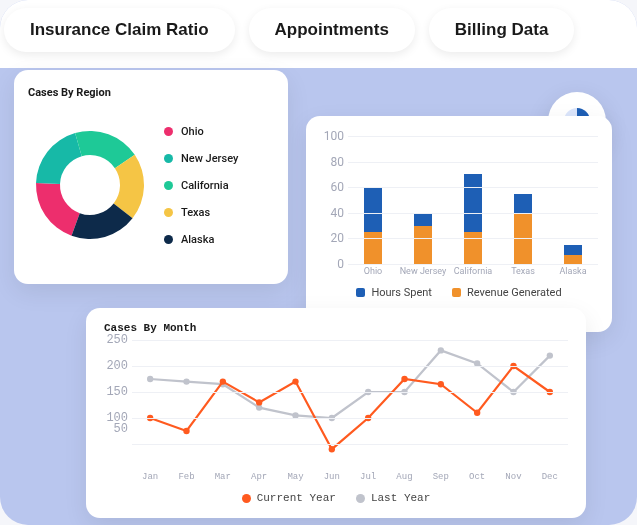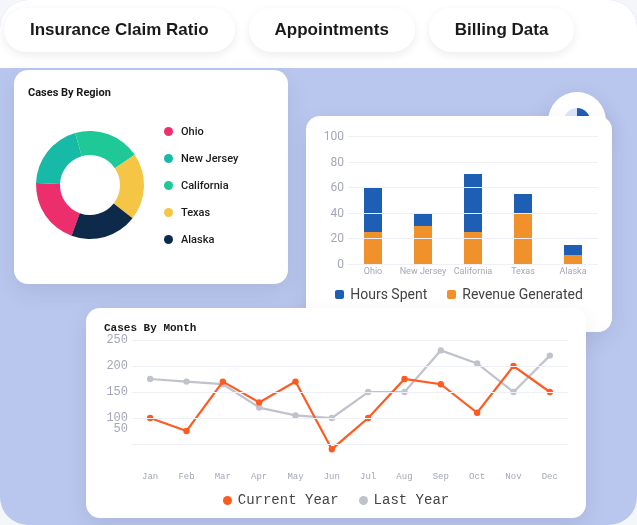--- a/index.html
+++ b/index.html
@@ -87,21 +87,21 @@
     padding: 14px 18px 8px 18px;
     font-family: Liberation Mono, monospace;
   }
   .chart-area { position:relative; margin-top:6px; }
   .y-axis { position:absolute; left:0; top:0; bottom:20px; width:26px; }
   .y-tick { position:absolute; right:2px; font-size:12px; color:#a3a7b7; transform:translateY(-50%); }
   .grid-line { position:absolute; left:28px; right:0; height:1px; background:#eef0f5; }
   .plot { position:absolute; left:28px; right:0; top:0; bottom:20px; }
   .x-labels { position:absolute; left:28px; right:0; bottom:0; height:18px; display:flex; }
   .x-lab { flex:1; text-align:center; font-size:9px; color:#a3a7b7; }
-  .legend-row { display:flex; justify-content:center; gap:20px; font-size:14px; color:#444; margin-top:2px; align-items:center;}
+  .legend-row { display:flex; justify-content:center; gap:20px; font-size:11px; color:#444; margin-top:2px; align-items:center;}
   .lg-sq { width:9px; height:9px; border-radius:2px; }
   .lg-circ { width:9px; height:9px; border-radius:50%; }
 </style>
 </head>
 <body>
 
 <div class="canvas"></div>
 
 <div class="tabs">
   <button class="tab">Insurance Claim Ratio</button>

